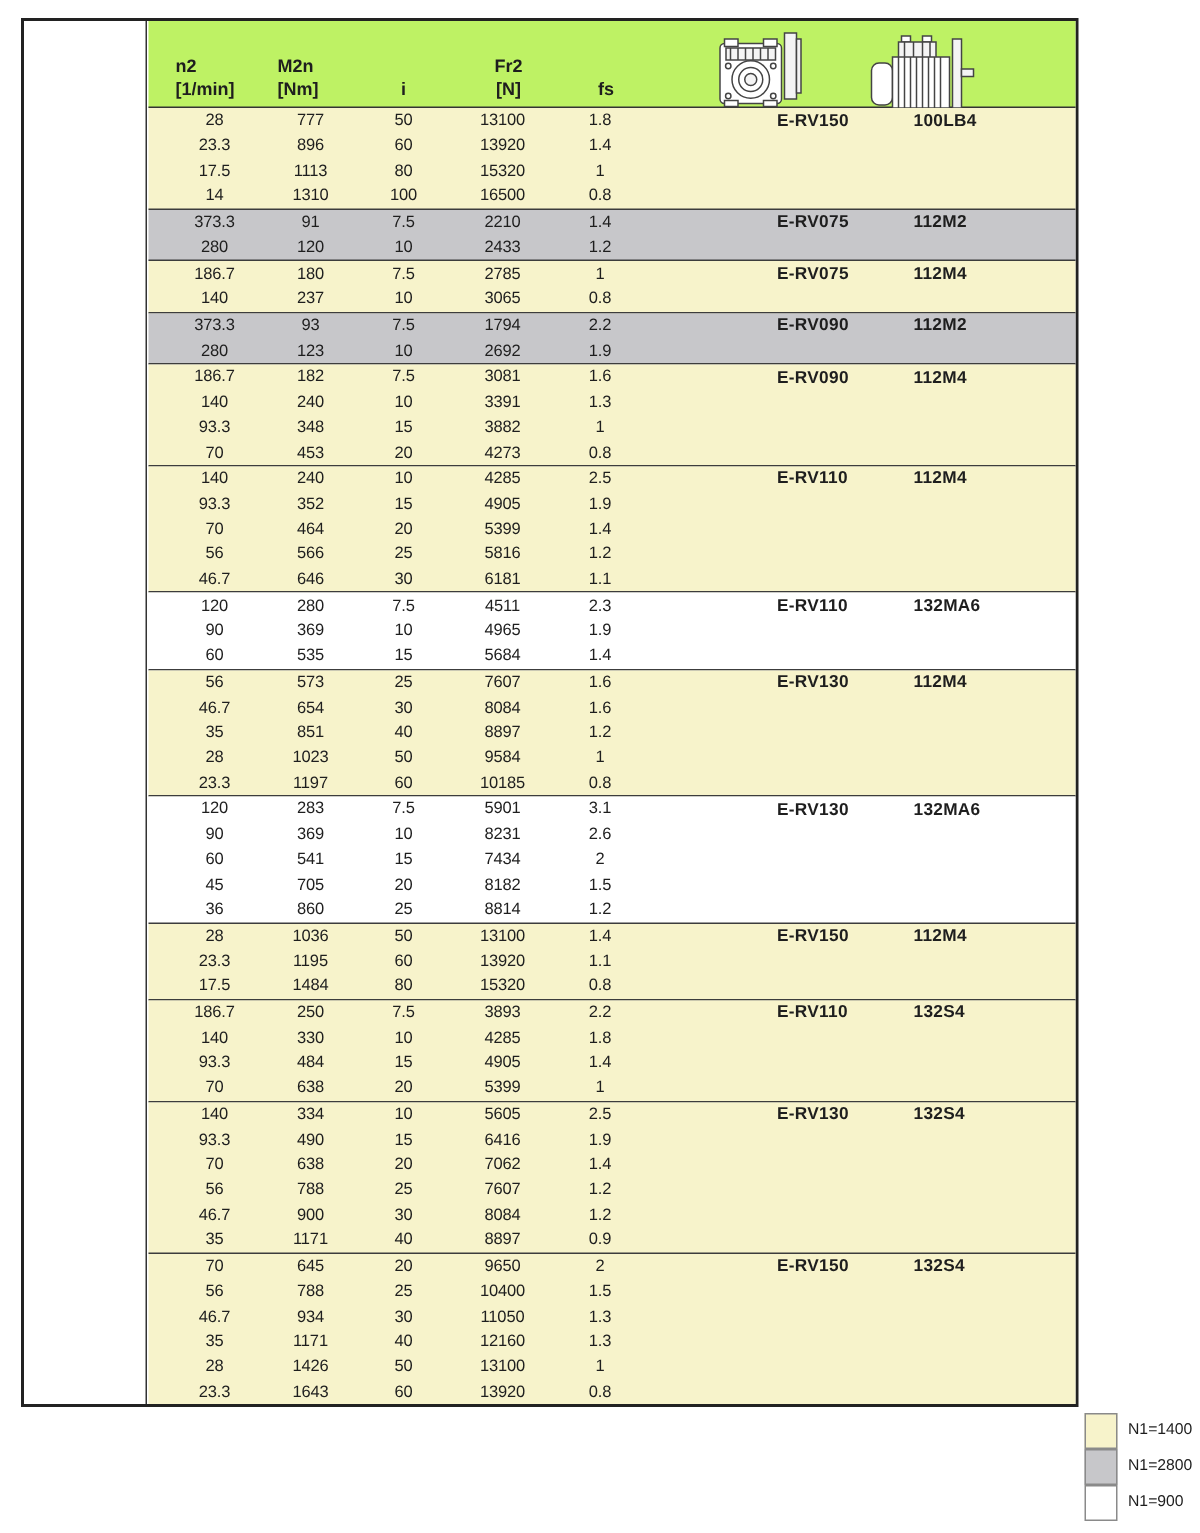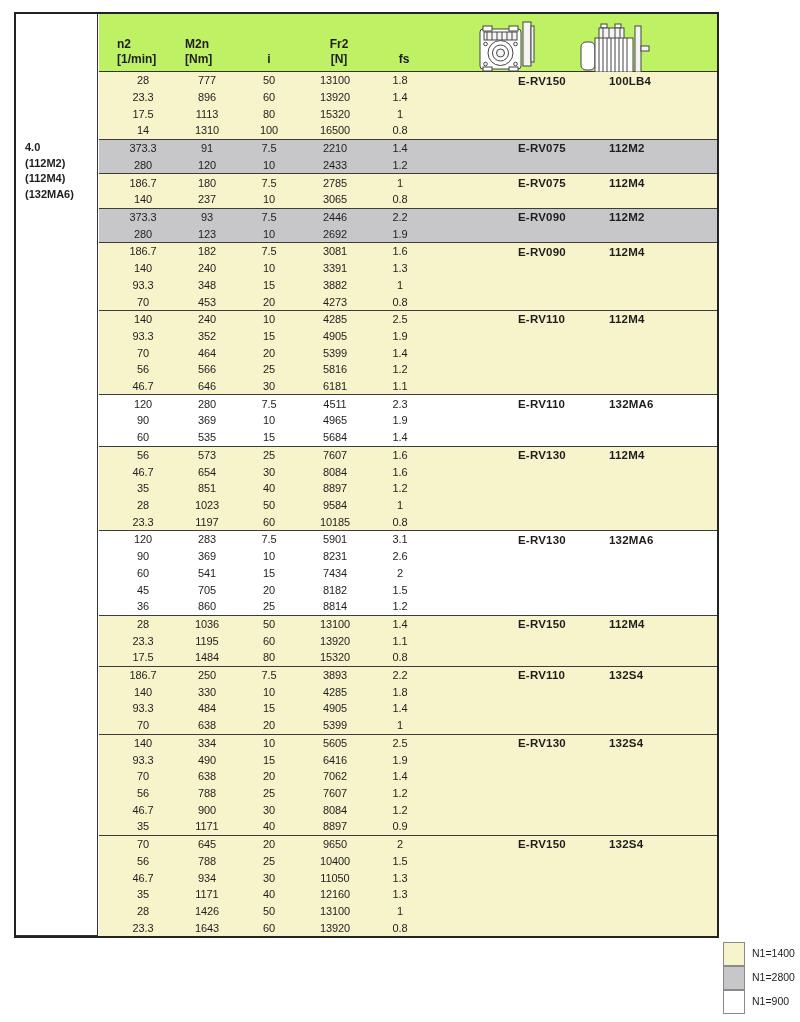--- a/index.html
+++ b/index.html
@@ -61,28 +61,20 @@
   svg .ln { stroke:#444; stroke-width:1; fill:none; }
   svg .fl { stroke:#444; stroke-width:1; fill:#f4f4f4; }
   svg .fw { stroke:#444; stroke-width:1; fill:#ffffff; }
 </style>
 </head>
 <body>
 
 <div class="tbl">
 
   <div class="left-col">
-    <div class="gcell g1 bordered" style="flex:31 1 0;">
-      <div class="glabel">
-          <div>4.0</div>
-          <div>(112M2)</div>
-          <div>(112M4)</div>
-          <div>(132MA6)</div>
-        </div>
-    </div>
   </div>
 
   <div class="right-col">
     <div class="rh">
       <div class="hdr h-n2">
           <div>n2</div>
           <div>[1/min]</div>
         </div>
       <div class="hdr h-m2n">
           <div>M2n</div>
@@ -193,21 +185,21 @@
             <span class="cell c4">0.8</span>
           </div>
           <span class="model">E-RV075</span>
           <span class="motor">112M4</span>
         </div>
         <div class="block" style="flex-grow: 2; background: rgb(199, 199, 202);">
           <div class="row">
             <span class="cell c0">373.3</span>
             <span class="cell c1">93</span>
             <span class="cell c2">7.5</span>
-            <span class="cell c3">2446</span>
+            <span class="cell c3">1794</span>
             <span class="cell c4">2.2</span>
           </div>
           <div class="row">
             <span class="cell c0">280</span>
             <span class="cell c1">123</span>
             <span class="cell c2">10</span>
             <span class="cell c3">2692</span>
             <span class="cell c4">1.9</span>
           </div>
           <span class="model">E-RV090</span>

